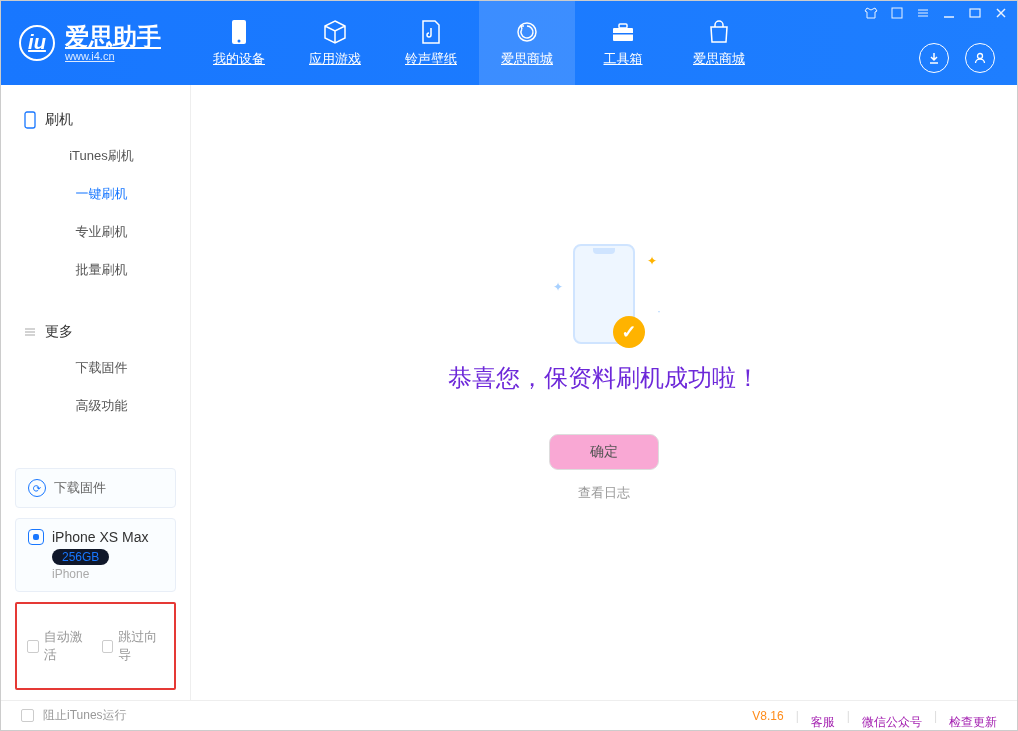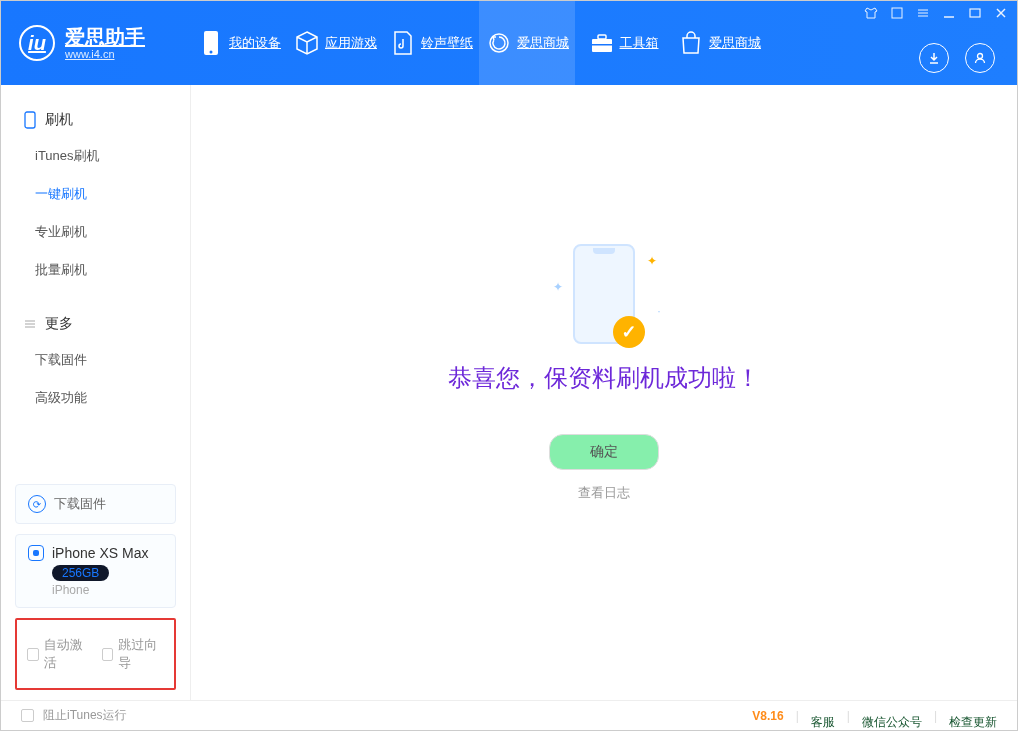--- a/index.html
+++ b/index.html
@@ -1,68 +1,68 @@
 <!DOCTYPE html>
 <html><head>
 <meta charset="utf-8">
 <style>
 * { margin: 0; padding: 0; box-sizing: border-box; font-family: "Microsoft YaHei", Arial, sans-serif; }
 body { background: #fff; width: 1018px; height: 731px; overflow: hidden; display: flex; flex-direction: column; border: 1px solid #ccc; }
 .header { height: 84px; background: linear-gradient(90deg, #1877ff 0%, #1e7eff 100%); display: flex; align-items: center; color: #fff; position: relative; text-decoration: underline; }
 .logo-block { display: flex; align-items: center; padding: 0 18px; min-width: 190px; }
 .logo-circle { width: 36px; height: 36px; border-radius: 50%; border: 2px solid #fff; display: flex; align-items: center; justify-content: center; font-size: 20px; font-weight: bold; color: #fff; font-style: italic; }
 .logo-text { margin-left: 10px; }
-.logo-title { font-size: 20px; font-weight: 600; line-height: 1.1; }
+.logo-title { font-size: 24px; font-weight: 600; line-height: 1.1; }
 .logo-sub { font-size: 11px; opacity: 0.85; }
 .nav { display: flex; height: 100%; }
-.nav-item { width: 96px; display: flex; flex-direction: row; align-items: center; justify-content: center; cursor: pointer; gap: 4px; font-size: 13px; color: #fff; }
+.nav-item { width: 96px; display: flex; flex-direction: column; align-items: center; justify-content: center; cursor: pointer; gap: 4px; font-size: 13px; color: #fff; }
 .nav-item.active { background: rgba(255,255,255,0.15); }
 .nav-icon { width: 28px; height: 28px; display: flex; align-items: center; justify-content: center; }
 .win-controls-top { position: absolute; top: 4px; right: 8px; display: flex; gap: 10px; font-size: 13px; color: #fff; opacity: 0.9; align-items: center; }
 .win-ctrl { cursor: pointer; width: 16px; height: 16px; display: flex; align-items: center; justify-content: center; }
 .header-right-icons { position: absolute; right: 22px; bottom: 12px; display: flex; gap: 16px; }
 .hdr-icon-circle { width: 30px; height: 30px; border: 1.5px solid #fff; border-radius: 50%; display: flex; align-items: center; justify-content: center; cursor: pointer; color: #fff; font-size: 14px; }
 .body { flex: 1; display: flex; min-height: 0; }
 .sidebar { width: 190px; border-right: 1px solid #eee; display: flex; flex-direction: column; background: #fff; }
 .side-scroll { flex: 1; overflow-y: auto; padding-top: 18px; }
 .side-group-title { display: flex; align-items: center; gap: 8px; padding: 8px 22px; font-size: 14px; color: #333; font-weight: 500; }
 .side-group-title .gicon { color: #1877ff; display: flex; align-items: center; }
-.side-item { padding: 10px 22px 10px 34px; font-size: 13px; color: #555; cursor: pointer; }
+.side-item { padding: 10px 22px 10px 34px; font-size: 13px; color: #555; cursor: pointer; text-align: center; }
 .side-item.active { color: #1877ff; }
 .side-bottom { padding: 10px 14px; }
 .mode-box, .device-box { border: 1px solid #e8eef7; border-radius: 4px; padding: 10px 12px; margin-bottom: 10px; background: #fafdff; }
 .mode-box { display: flex; align-items: center; gap: 8px; color: #666; font-size: 13px; }
 .mode-icon { width: 18px; height: 18px; border-radius: 50%; border: 1.5px solid #1877ff; display: flex; align-items: center; justify-content: center; color: #1877ff; font-size: 10px; }
 .device-box .dev-row { display: flex; align-items: center; gap: 8px; }
 .device-name { font-size: 14px; color: #333; font-weight: 500; }
 .device-storage { display: inline-block; background: #0f172a; color: #1877ff; border-radius: 10px; padding: 1px 10px; font-size: 12px; margin: 4px 0 2px 24px; }
 .device-type { font-size: 12px; color: #aaa; margin-left: 24px; }
 .device-ic { width: 16px; height: 16px; border: 1.5px solid #1877ff; border-radius: 4px; display: flex; align-items: center; justify-content: center; }
 .device-ic .inner { width: 6px; height: 6px; background: #1877ff; border-radius: 2px; }
-.checkbox-row { display: flex; gap: 12px; padding: 16px 10px; border: 2px solid #e53935; border-radius: 2px; font-size: 13px; color: #999; }
+.checkbox-row { display: flex; gap: 12px; padding: 24px 10px; border: 2px solid #e53935; border-radius: 2px; font-size: 13px; color: #999; }
 .chk { display: flex; align-items: center; gap: 5px; cursor: pointer; }
 .chk-box { width: 13px; height: 13px; border: 1px solid #ccc; border-radius: 2px; }
 .main { flex: 1; position: relative; display: flex; flex-direction: column; align-items: center; justify-content: center; background: #fff; }
 .phone-illust { position: relative; margin-top: -40px; margin-bottom: 18px; }
 .phone-frame { width: 62px; height: 100px; border: 2px solid #cfe4ff; border-radius: 8px; background: #eef6ff; position: relative; }
 .phone-notch { position: absolute; top: 2px; left: 50%; transform: translateX(-50%); width: 22px; height: 6px; background: #cfe4ff; border-radius: 0 0 4px 4px; }
 .check-badge { position: absolute; right: -10px; bottom: -4px; width: 32px; height: 32px; background: #ffb300; border-radius: 50%; display: flex; align-items: center; justify-content: center; color: #fff; font-size: 18px; font-weight: bold; }
 .spark { position: absolute; color: #a8d1ff; font-size: 12px; }
 .spark.s1 { left: -20px; top: 36px; }
 .spark.s2 { right: -22px; top: 10px; color: #ffb300; }
 .spark.s3 { right: -26px; top: 60px; }
 .success-msg { font-size: 24px; color: #6d28d9; margin-bottom: 40px; }
-.confirm-btn { border: 1px solid #ddd; background: #86efac; padding: 8px 40px; font-size: 14px; color: #555; cursor: pointer; border-radius: 14px; margin-bottom: 14px; }
+.confirm-btn { border: 1px solid #ddd; background: #f9a8d4; padding: 8px 40px; font-size: 14px; color: #555; cursor: pointer; border-radius: 9px; margin-bottom: 14px; }
 .log-link { font-size: 13px; color: #999; cursor: pointer; text-decoration: none; font-family: Liberation Serif, serif; }
 .footer { height: 30px; border-top: 1px solid #eee; display: flex; align-items: center; padding: 0 20px; font-size: 12px; color: #999; }
 .footer-left { display: flex; align-items: center; gap: 9px; }
 .footer-right { margin-left: auto; display: flex; align-items: center; gap: 12px; }
 .footer-right .sep { color: #ddd; }
-.footer-right a { color: #14532d; cursor: pointer; margin-top: 14px; }
-.version { color: #ff8c1a; font-weight: bold; }
+.footer-right a { color: #a21caf; cursor: pointer; margin-top: 14px; }
+.version { color: #ff8c1a; }
 svg { display: block; }
 </style>
 </head>
 <body>
 
 <div class="header">
   <div class="logo-block">
     <div class="logo-circle">iu</div>
     <div class="logo-text">
       <div class="logo-title">爱思助手</div>
@@ -184,21 +184,21 @@
               <rect x="2" y="1" width="10" height="16" rx="2" fill="none" stroke="#1877ff" stroke-width="1.3"></rect>
             </svg>
           </span>
         <span>刷机</span>
       </div>
       <div class="side-item">iTunes刷机</div>
       <div class="side-item active">一键刷机</div>
       <div class="side-item">专业刷机</div>
       <div class="side-item">批量刷机</div>
 
-      <div class="side-group-title" style="margin-top:18px;">
+      <div class="side-group-title" style="margin-top:26px;">
         <span class="gicon" style="color:#bbb;">
             <svg width="14" height="14" viewBox="0 0 14 14">
               <line x1="2" y1="4" x2="12" y2="4" stroke="#bbb" stroke-width="1.3"></line>
               <line x1="2" y1="7" x2="12" y2="7" stroke="#bbb" stroke-width="1.3"></line>
               <line x1="2" y1="10" x2="12" y2="10" stroke="#bbb" stroke-width="1.3"></line>
             </svg>
           </span>
         <span>更多</span>
       </div>
       <div class="side-item">下载固件</div>

